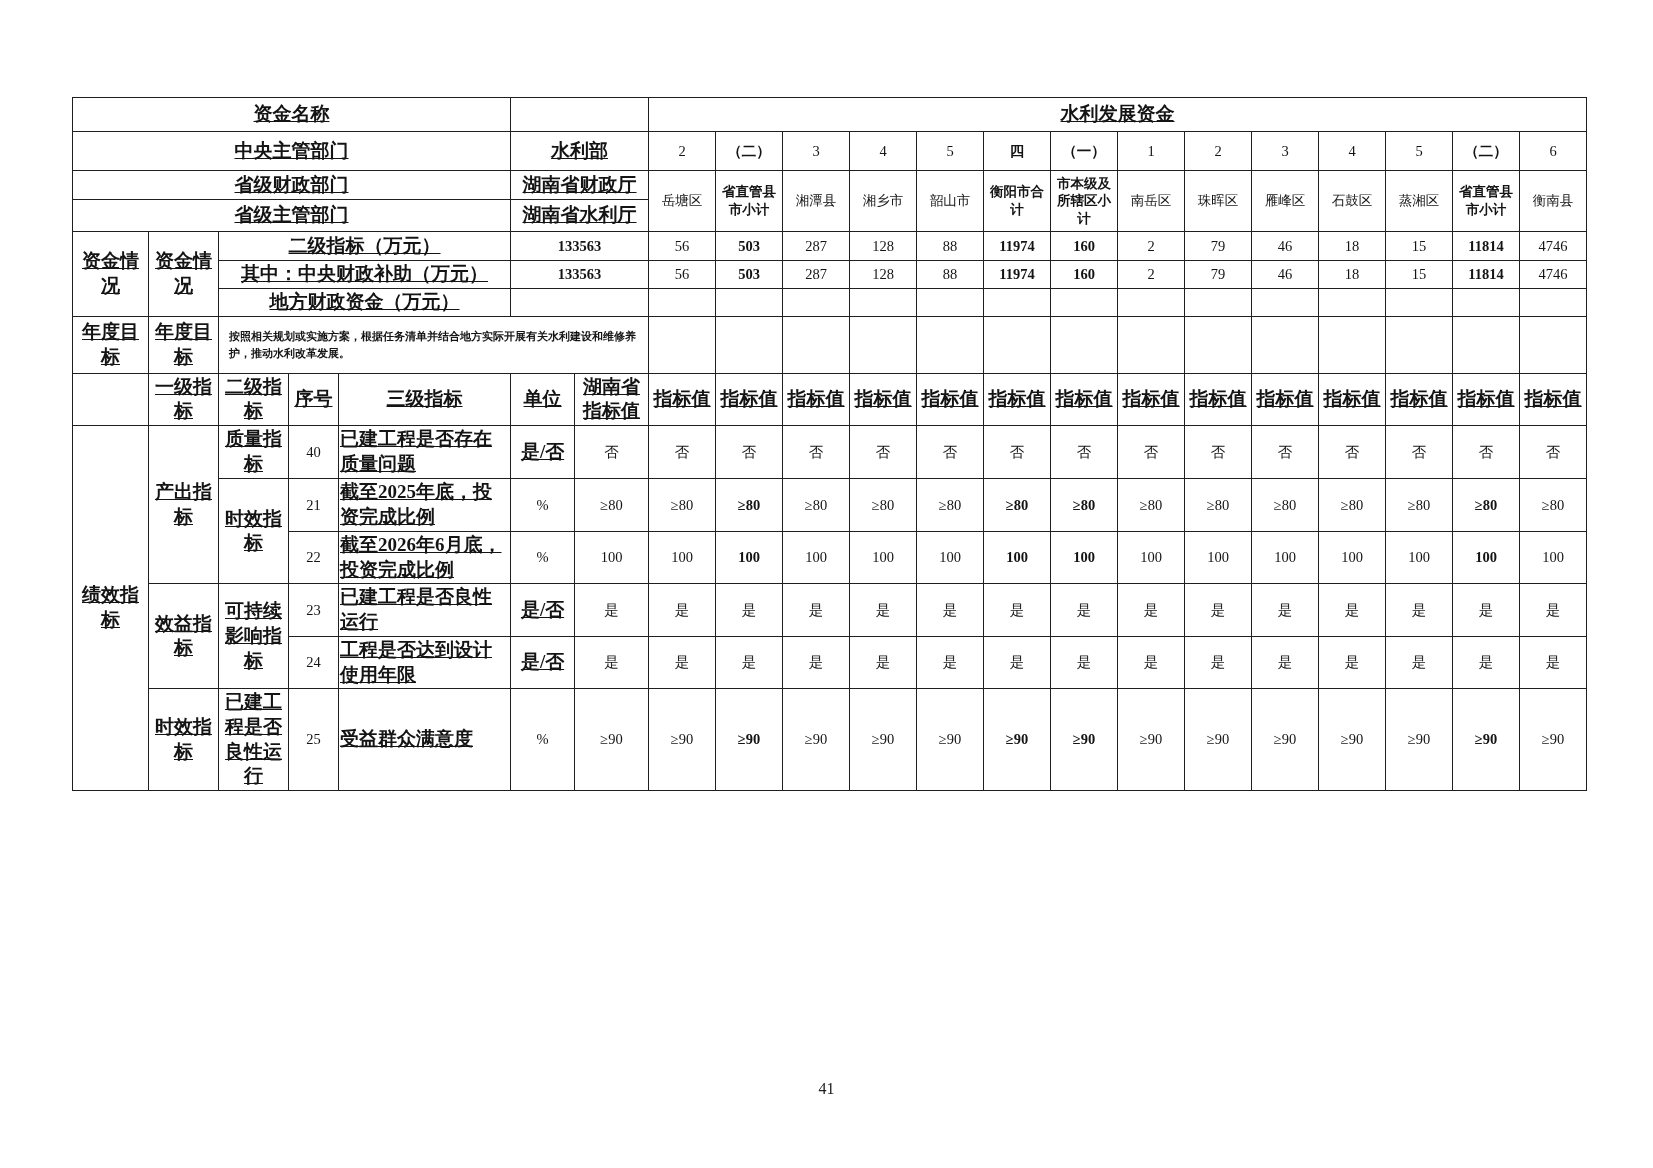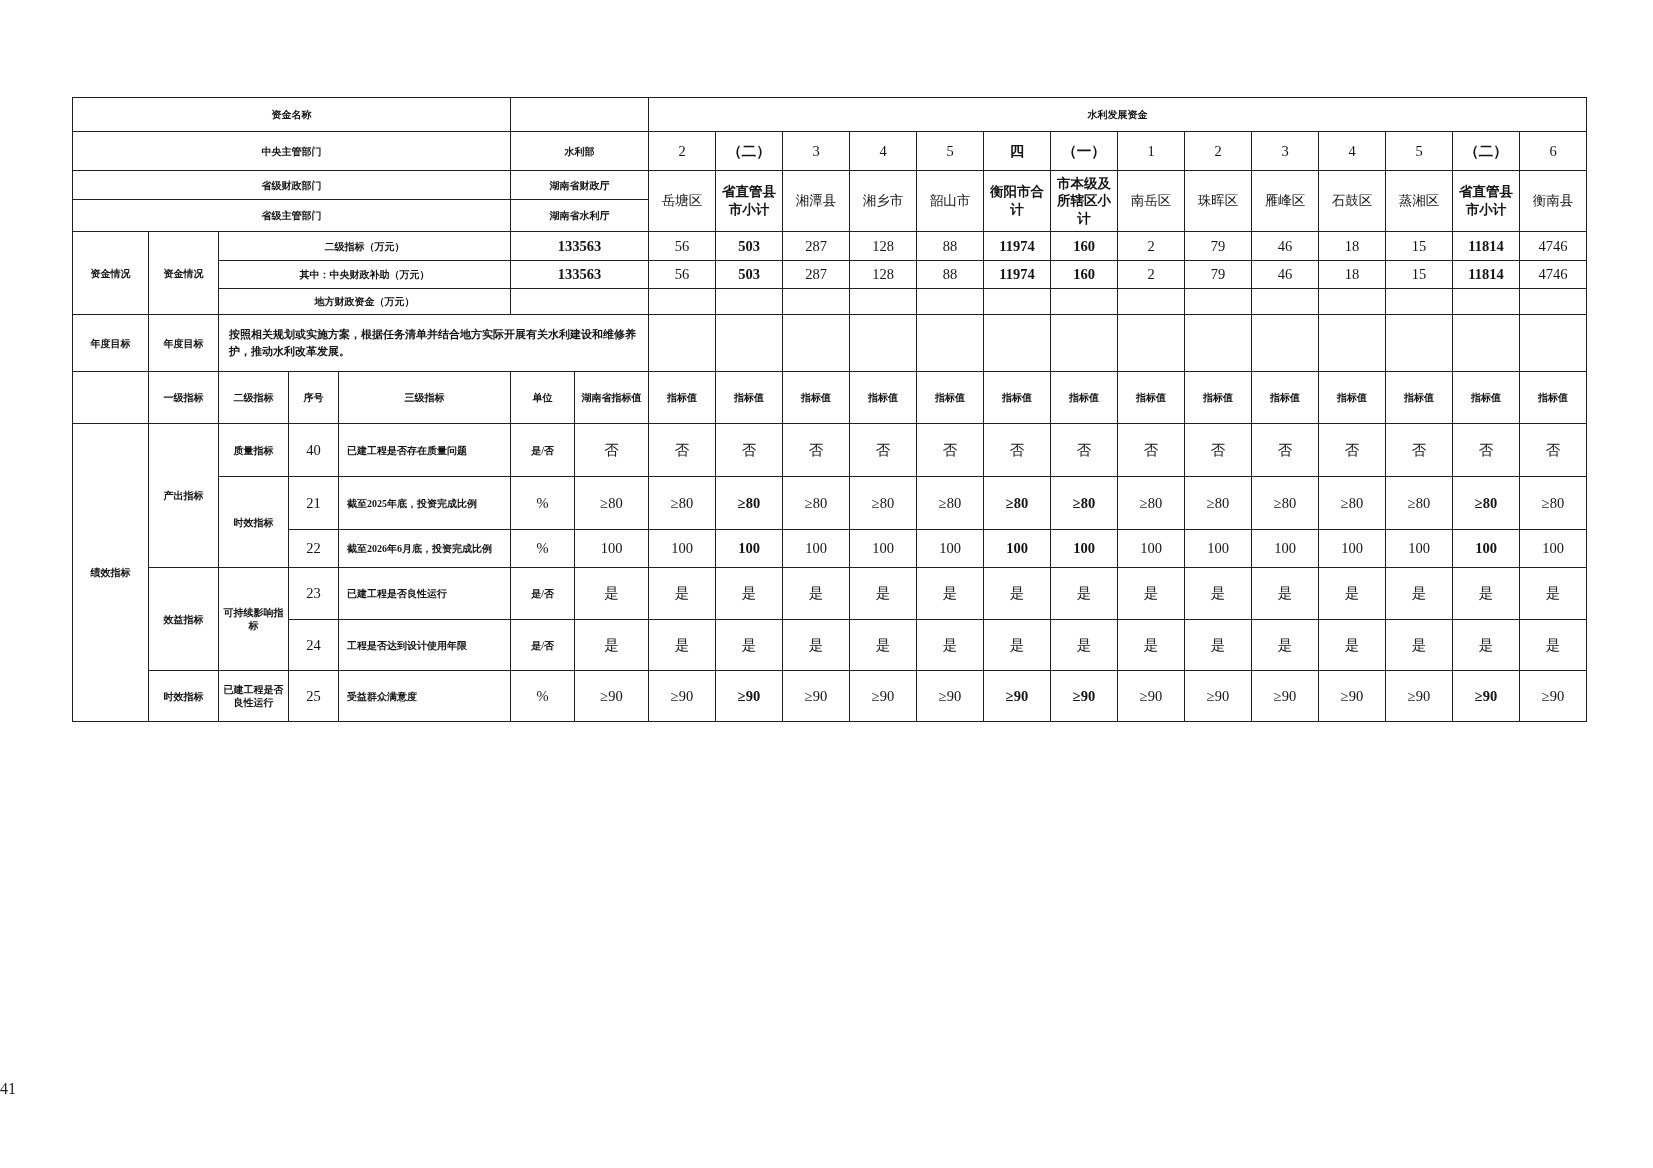--- a/index.html
+++ b/index.html
@@ -6,27 +6,27 @@
   body{
     width:1653px;height:1168px;background:#ffffff;position:relative;
     font-family:"Liberation Serif","DejaVu Serif",serif;color:#141414;
   }
   .sheet{position:absolute;left:72px;top:97px;}
   table{border-collapse:collapse;table-layout:fixed;width:1513px;}
   td{
     border:1.6px solid #1f1f1f;text-align:center;vertical-align:middle;
     padding:1px 3px;font-size:14.5px;line-height:1.3;overflow:hidden;
   }
-  .lbl{font-weight:bold;font-size:10px;}
-  .left{text-align:left;padding-left:8px;}
+  .lbl{font-weight:bold;font-size:19px;text-decoration:underline;}
+  .left{text-align:left;padding-left:1px;}
   .b{font-weight:bold;}
   .sm{font-size:13.5px;line-height:1.3;}
   .goal{font-weight:bold;text-align:left;padding:4px 10px;font-size:11px;line-height:1.55;}
   .pagenum{
-    position:absolute;left:0;top:1080px;width:1653px;text-align:left;
+    position:absolute;left:0;top:1080px;width:1653px;text-align:center;
     font-size:16px;color:#222;
   }
 </style>
 </head>
 <body>
 
 <div class="sheet">
 <table>
 <colgroup>
 <col style="width:76px">

